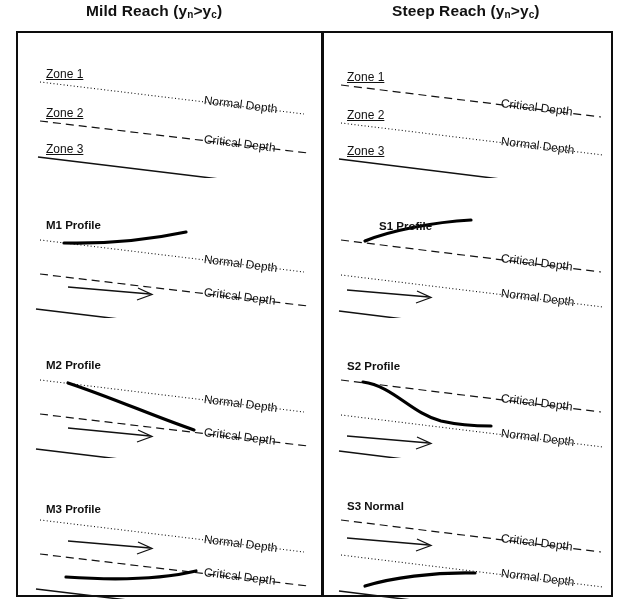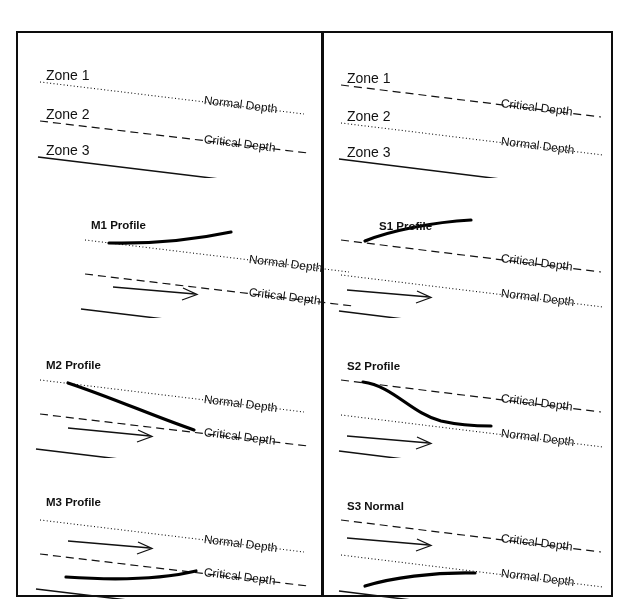--- a/index.html
+++ b/index.html
@@ -15,48 +15,54 @@
 
   .frame{position:absolute;left:16px;top:31px;width:597px;height:566px;
          border:2.5px solid #0d0d0d;box-sizing:border-box;background:#fff;}
   .divider{position:absolute;left:303px;top:0;width:2.5px;height:100%;
            background:#0d0d0d;}
 
   .panel{position:absolute;overflow:hidden;}
   .panel svg{position:absolute;left:0;top:0;overflow:visible;}
 
   .lbl{position:absolute;font-size:11.5px;white-space:nowrap;color:#111;}
-  .zone-lbl{font-size:14px;}
+  .zone-lbl{font-size:12px;text-decoration:underline;}
   .prof-lbl{font-size:11.5px;font-weight:bold;}
   .depth-lbl{font-size:12px;transform-origin:left center;}
 </style>
 </head>
 <body>
 
 <div class="wrap">
 
+  <div class="col-title" id="title-mild">
+    <span>Mild Reach (y</span><sub>n</sub><span>&gt;y</span><sub>c</sub><span>)</span>
+  </div>
 
+  <div class="col-title" id="title-steep">
+    <span>Steep Reach (y</span><sub>n</sub><span>&gt;y</span><sub>c</sub><span>)</span>
+  </div>
 
   <div class="frame">
     <div class="divider"></div>
 
     <div class="panel" id="p-mild-zones" style="left:0;top:0;width:303px;height:145px;">
       <svg width="303" height="145" viewBox="0 0 303 145">
         <line x1="22" y1="49" x2="286" y2="81" stroke="#111" stroke-width="1.1" stroke-dasharray="1,2.4"></line>
         <line x1="22" y1="88" x2="290" y2="120" stroke="#111" stroke-width="1.2" stroke-dasharray="8,5"></line>
         <line x1="20" y1="124" x2="292" y2="157" stroke="#111" stroke-width="1.5"></line>
       </svg>
       <div class="lbl zone-lbl" style="left:28px;top:34px;">Zone 1</div>
       <div class="lbl zone-lbl" style="left:28px;top:73px;">Zone 2</div>
       <div class="lbl zone-lbl" style="left:28px;top:109px;">Zone 3</div>
       <div class="lbl depth-lbl" style="left:186px;top:60px;transform:rotate(7deg);">Normal Depth</div>
       <div class="lbl depth-lbl" style="left:186px;top:99px;transform:rotate(7deg);">Critical Depth</div>
     </div>
 
-    <div class="panel" id="p-m1" style="left:0;top:145px;width:303px;height:140px;margin-left:45px;">
+    <div class="panel" id="p-m1" style="left:0;top:145px;width:303px;height:140px;">
       <svg width="303" height="140" viewBox="0 0 303 140">
         <line x1="22" y1="62" x2="286" y2="94" stroke="#111" stroke-width="1.1" stroke-dasharray="1,2.4"></line>
         <line x1="22" y1="96" x2="290" y2="128" stroke="#111" stroke-width="1.2" stroke-dasharray="8,5"></line>
         <line x1="18" y1="131" x2="292" y2="164" stroke="#111" stroke-width="1.5"></line>
         <path d="M 46,65 C 90,66 130,62 168,54" fill="none" stroke="#000" stroke-width="3.2" stroke-linecap="round"></path>
         <g>
           <line x1="50" y1="109" x2="132" y2="116" stroke="#111" stroke-width="1.3"></line>
           <path d="M 120,110 L 134,116.5 L 119,122" fill="none" stroke="#111" stroke-width="1.3"></path>
         </g>
       </svg>
@@ -85,21 +91,21 @@
       <svg width="303" height="141" viewBox="0 0 303 141">
         <line x1="22" y1="62" x2="286" y2="94" stroke="#111" stroke-width="1.1" stroke-dasharray="1,2.4"></line>
         <line x1="22" y1="96" x2="290" y2="128" stroke="#111" stroke-width="1.2" stroke-dasharray="8,5"></line>
         <line x1="18" y1="131" x2="292" y2="164" stroke="#111" stroke-width="1.5"></line>
         <path d="M 48,119 C 92,122 140,122 178,113" fill="none" stroke="#000" stroke-width="3.2" stroke-linecap="round"></path>
         <g>
           <line x1="50" y1="83" x2="132" y2="90" stroke="#111" stroke-width="1.3"></line>
           <path d="M 120,84 L 134,90.5 L 119,96" fill="none" stroke="#111" stroke-width="1.3"></path>
         </g>
       </svg>
-      <div class="lbl prof-lbl" style="left:28px;top:38px;">M3 Profile</div>
+      <div class="lbl prof-lbl" style="left:28px;top:45px;">M3 Profile</div>
       <div class="lbl depth-lbl" style="left:186px;top:74px;transform:rotate(7deg);">Normal Depth</div>
       <div class="lbl depth-lbl" style="left:186px;top:107px;transform:rotate(7deg);">Critical Depth</div>
     </div>
 
     <div class="panel" id="p-steep-zones" style="left:305px;top:0;width:287px;height:145px;">
       <svg width="287" height="145" viewBox="0 0 287 145">
         <line x1="18" y1="52" x2="278" y2="84" stroke="#111" stroke-width="1.2" stroke-dasharray="8,5"></line>
         <line x1="18" y1="90" x2="280" y2="122" stroke="#111" stroke-width="1.1" stroke-dasharray="1,2.4"></line>
         <line x1="16" y1="126" x2="282" y2="159" stroke="#111" stroke-width="1.5"></line>
       </svg>

